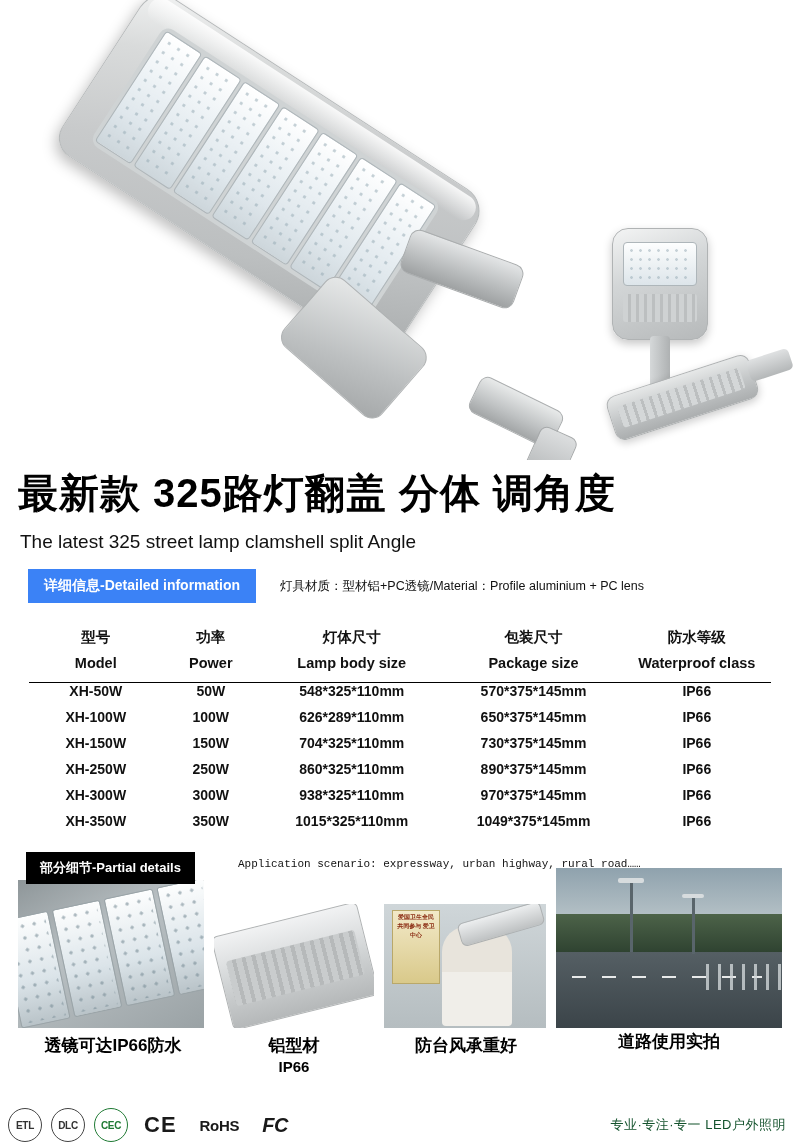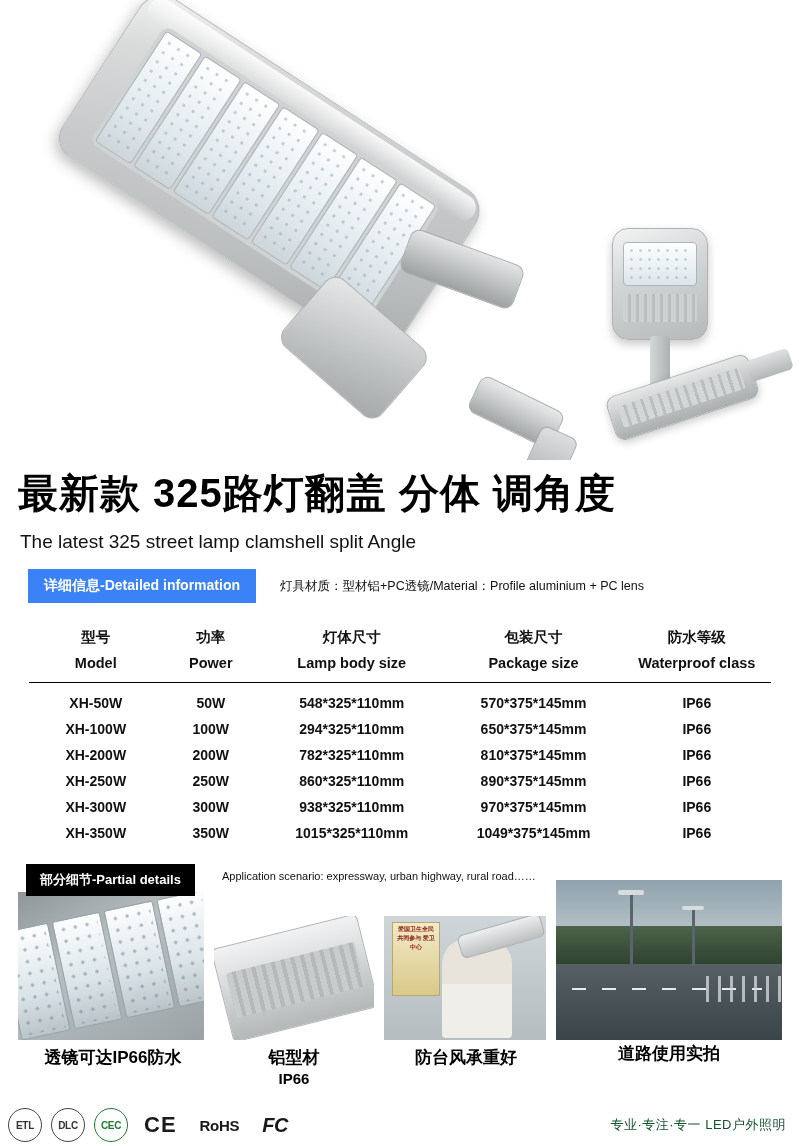--- a/index.html
+++ b/index.html
@@ -248,21 +248,21 @@
     line-height: 1.5;
     font-size: 14.5px;
   }
   table.spec thead tr.hdr-bottom th { border-bottom: 1.5px solid #000; padding-bottom: 7px; }
   table.spec td {
     text-align: center;
     padding: 5px 4px;
     font-weight: bold;
     font-size: 14px;
   }
-  table.spec tbody tr:first-child td { padding-top: 12px; }
+  table.spec tbody tr:first-child td { padding-top: 0; }
   .col-model { width: 18%; }
   .col-power { width: 13%; }
   .col-lamp  { width: 25%; }
   .col-pack  { width: 24%; }
   .col-water { width: 20%; }
 
   
   .details {
     position: relative;
     margin-top: 18px;
@@ -274,24 +274,25 @@
     top: 0;
     background: #000;
     color: #fff;
     font-size: 13px;
     font-weight: bold;
     padding: 7px 14px;
     z-index: 3;
   }
   .scenario-text {
     position: absolute;
-    left: 222px;
+    left: 238px;
     top: 6px;
     font-size: 11px;
     color: #111;
+    font-family: Liberation Mono, monospace;
   }
 
   .photo {
     position: absolute;
     overflow: hidden;
     background: #d8dcde;
   }
   .cap {
     position: absolute;
     font-size: 17px;
@@ -475,29 +476,29 @@
     <tr>
       <td>XH-50W</td>
       <td>50W</td>
       <td>548*325*110mm</td>
       <td>570*375*145mm</td>
       <td>IP66</td>
     </tr>
     <tr>
       <td>XH-100W</td>
       <td>100W</td>
-      <td>294*325*110mm</td>
+      <td>626*289*110mm</td>
       <td>650*375*145mm</td>
       <td>IP66</td>
     </tr>
     <tr>
-      <td>XH-200W</td>
-      <td>200W</td>
-      <td>782*325*110mm</td>
-      <td>810*375*145mm</td>
+      <td>XH-150W</td>
+      <td>150W</td>
+      <td>704*325*110mm</td>
+      <td>730*375*145mm</td>
       <td>IP66</td>
     </tr>
     <tr>
       <td>XH-250W</td>
       <td>250W</td>
       <td>860*325*110mm</td>
       <td>890*375*145mm</td>
       <td>IP66</td>
     </tr>
     <tr>

